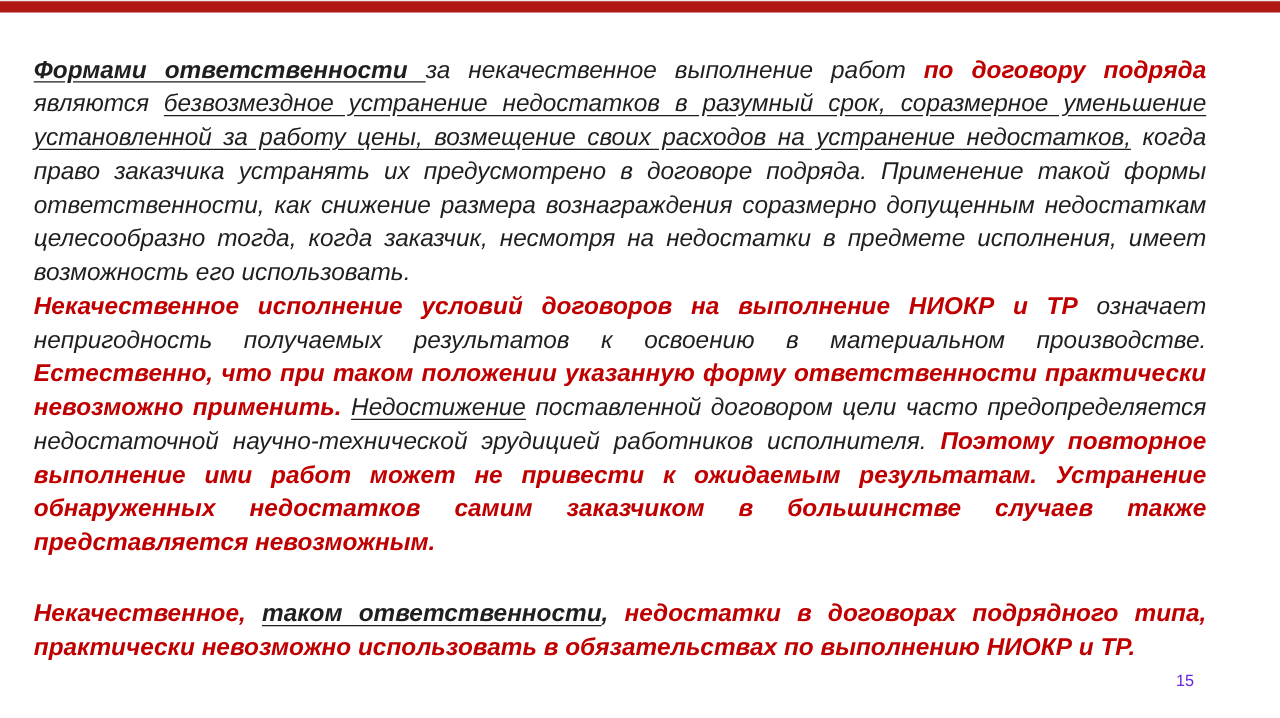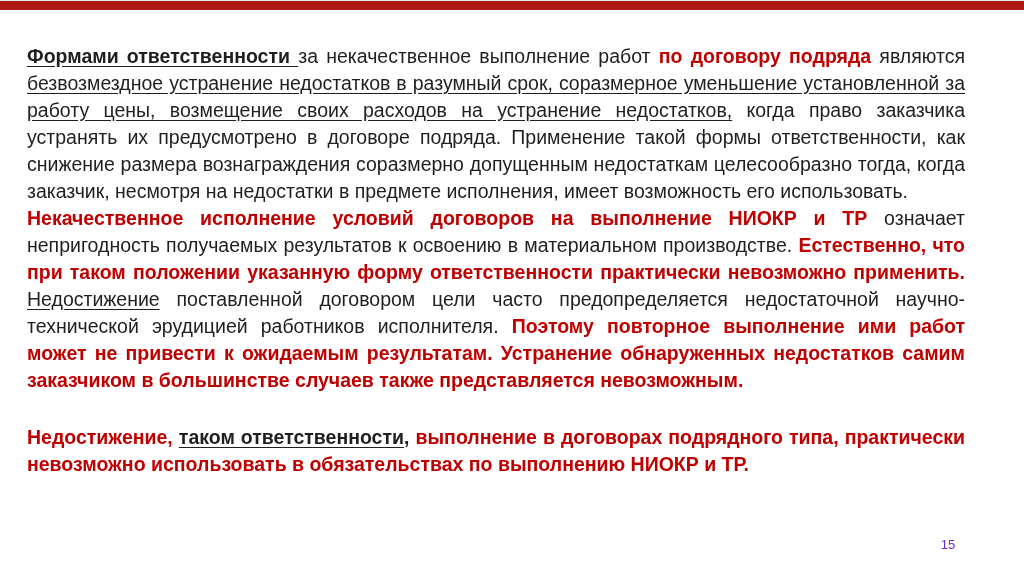--- a/index.html
+++ b/index.html
@@ -33,20 +33,21 @@
     left: 27px;
     width: 938px;
     color: #1f1f1f;
     font-size: 19.5px;
     line-height: 27px;
     text-align: justify;
   }
   .content p {
     margin: 0;
     padding: 0;
+    font-style: italic;
   }
   .gap {
     height: 30px;
   }
   .b  { font-weight: bold; }
   .u  { text-decoration: underline; text-underline-offset: 3px; }
   .red { color: #c00000; font-weight: bold; }
   .black { color: #1f1f1f; }
   .page-number {
     position: absolute;
@@ -72,20 +73,20 @@
       <span class="black b u">Формами ответственности </span><span class="black">за некачественное выполнение работ </span><span class="red">по договору подряда</span><span class="black"> являются </span><span class="black u">безвозмездное устранение недостатков в разумный срок, соразмерное уменьшение установленной за работу цены, возмещение своих расходов на устранение недостатков,</span><span class="black"> когда право заказчика устранять их предусмотрено в договоре подряда. Применение такой формы ответственности, как снижение размера вознаграждения соразмерно допущенным недостаткам целесообразно тогда, когда заказчик, несмотря на недостатки в предмете исполнения, имеет возможность его использовать.</span>
     </p>
 
     <p>
       <span class="red">Некачественное исполнение условий договоров на выполнение НИОКР и ТР</span><span class="black"> означает непригодность получаемых результатов к освоению в материальном производстве. </span><span class="red">Естественно, что при таком положении указанную форму ответственности практически невозможно применить. </span><span class="black u">Недостижение</span><span class="black"> поставленной договором цели часто предопределяется недостаточной научно-технической эрудицией работников исполнителя. </span><span class="red">Поэтому повторное выполнение ими работ может не привести к ожидаемым результатам. Устранение обнаруженных недостатков самим заказчиком в большинстве случаев также представляется невозможным.</span>
     </p>
 
     <div class="gap"></div>
 
     <p>
-      <span class="red">Недостижение, </span><span class="black b u">таком ответственности</span><span class="black b">,</span><span class="red"> выполнение в договорах подрядного типа, практически невозможно использовать в обязательствах по выполнению НИОКР и ТР.</span>
+      <span class="red">Некачественное, </span><span class="black b u">таком ответственности</span><span class="black b">,</span><span class="red"> недостатки в договорах подрядного типа, практически невозможно использовать в обязательствах по выполнению НИОКР и ТР.</span>
     </p>
 
   </div>
 
   <div class="page-number">15</div>
 
 </div>
 
 </body></html>

